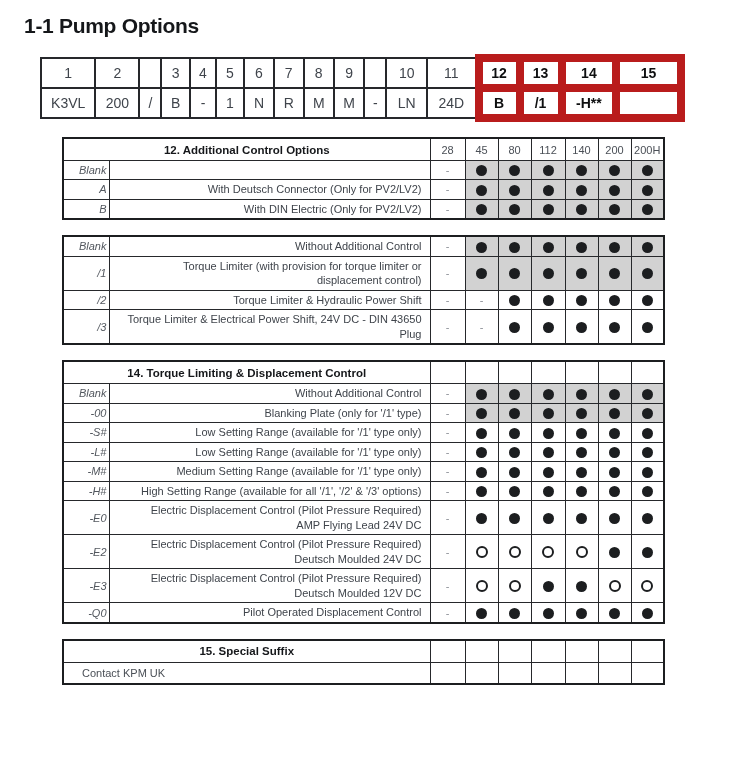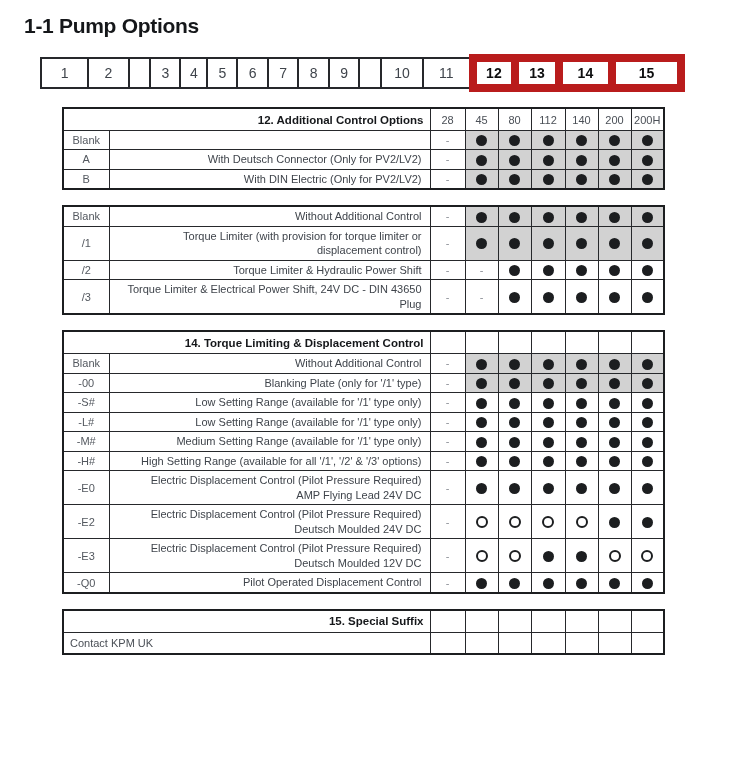--- a/index.html
+++ b/index.html
@@ -31,36 +31,36 @@
   .section{margin:15px 0 0 62px;}
   .sec-table{
     border-collapse:collapse;table-layout:fixed;
     border:2px solid #1c1e20;
   }
   .sec-table td,.sec-table th{
     border:1.5px solid #26282b;
     font-size:11px;vertical-align:middle;overflow:hidden;
   }
   .sec-table th.section-title{
-    text-align:right;padding:3px 6px;height:15px;
+    text-align:center;padding:3px 6px;height:15px;
     font-size:11.5px;font-weight:bold;color:#15171a;white-space:nowrap;margin-top:17px;
   }
   .sec-table th.size-head{
     font-weight:normal;color:#4a4f56;text-align:center;
     font-size:11px;padding:2px 0;
   }
   .sec-table td.code{
-    text-align:center;color:#53585f;padding:1px 2px;height:16px;white-space:nowrap;
+    text-align:right;color:#53585f;padding:1px 2px;height:16px;white-space:nowrap;font-style:italic;
   }
   .sec-table td.desc{
     text-align:right;padding:2px 8px;color:#3f444b;
     line-height:1.32;white-space:pre-line;
   }
   .sec-table td.full{
-    text-align:left;padding:2px 6px;color:#4a4f56;height:16px;
+    text-align:left;padding:2px 18px;color:#4a4f56;height:16px;
   }
   .sec-table td.size{text-align:center;padding:0;}
   .sec-table td.dash{color:#8c9097;font-size:11px;}
   .dot{
     display:inline-block;width:11px;height:11px;border-radius:50%;
     background:#1c1e20;vertical-align:middle;
   }
   .dot.open{
     width:8px;height:8px;background:#ffffff;border:2px solid #1c1e20;
   }
@@ -85,20 +85,39 @@
           <td style="width: 33px;">8</td>
           <td style="width: 33px;">9</td>
           <td style="width: 24px;"></td>
           <td style="width: 46px;">10</td>
           <td style="width: 54px;">11</td>
           <td class="bold" style="width: 38px;">12</td>
           <td class="bold" style="width: 40px;">13</td>
           <td class="bold" style="width: 54px; margin-top: 20px;">14</td>
           <td class="bold" style="width: 78px;">15</td>
         </tr>
+        <tr>
+          <td>K3VL</td>
+          <td>200</td>
+          <td>/</td>
+          <td>B</td>
+          <td>-</td>
+          <td>1</td>
+          <td>N</td>
+          <td>R</td>
+          <td>M</td>
+          <td>M</td>
+          <td>-</td>
+          <td>LN</td>
+          <td>24D</td>
+          <td class="bold">B</td>
+          <td class="bold">/1</td>
+          <td class="bold">-H**</td>
+          <td class="bold"></td>
+        </tr>
       </tbody>
   </table>
 
   <div id="sections">
       <div class="section">
         <table class="sec-table">
           <colgroup>
             <col style="width: 46px;">
             <col style="width: 321px;">
             <col style="width: 35px;">

